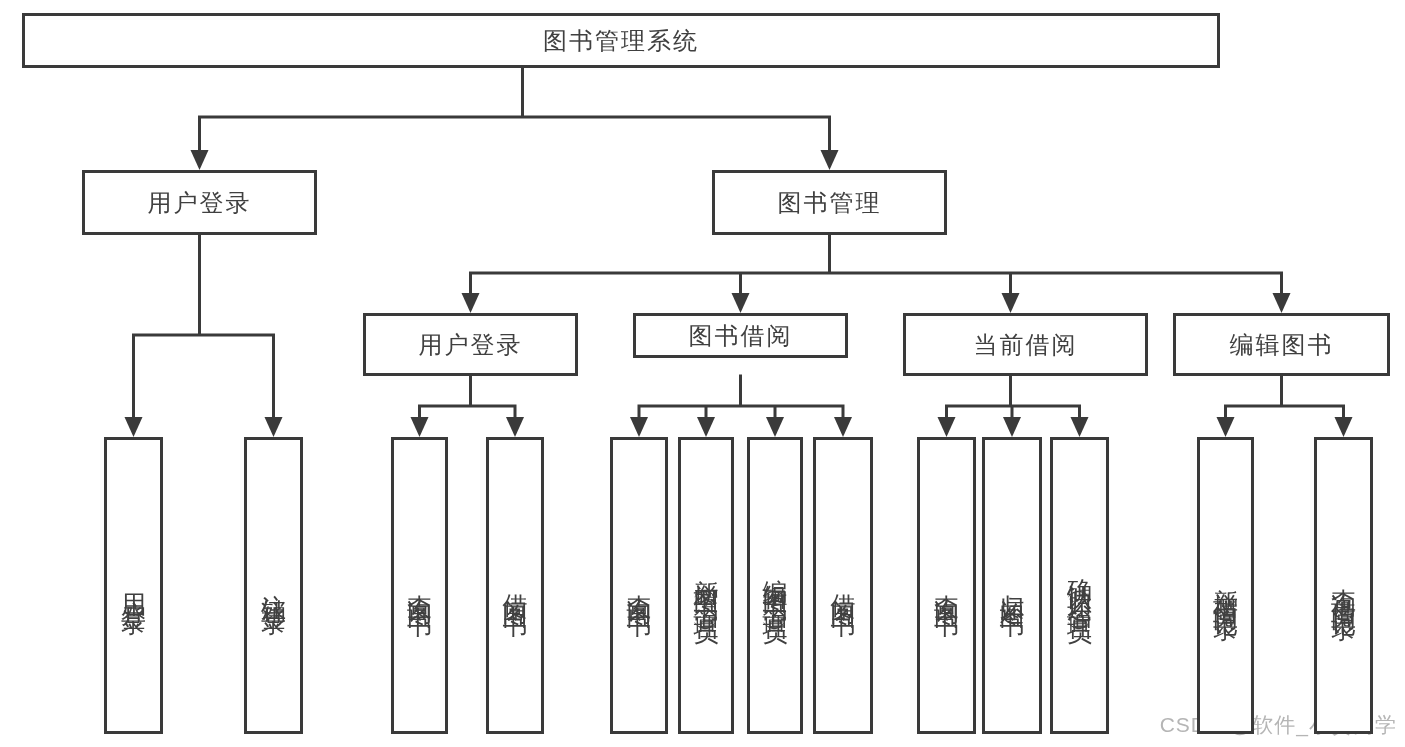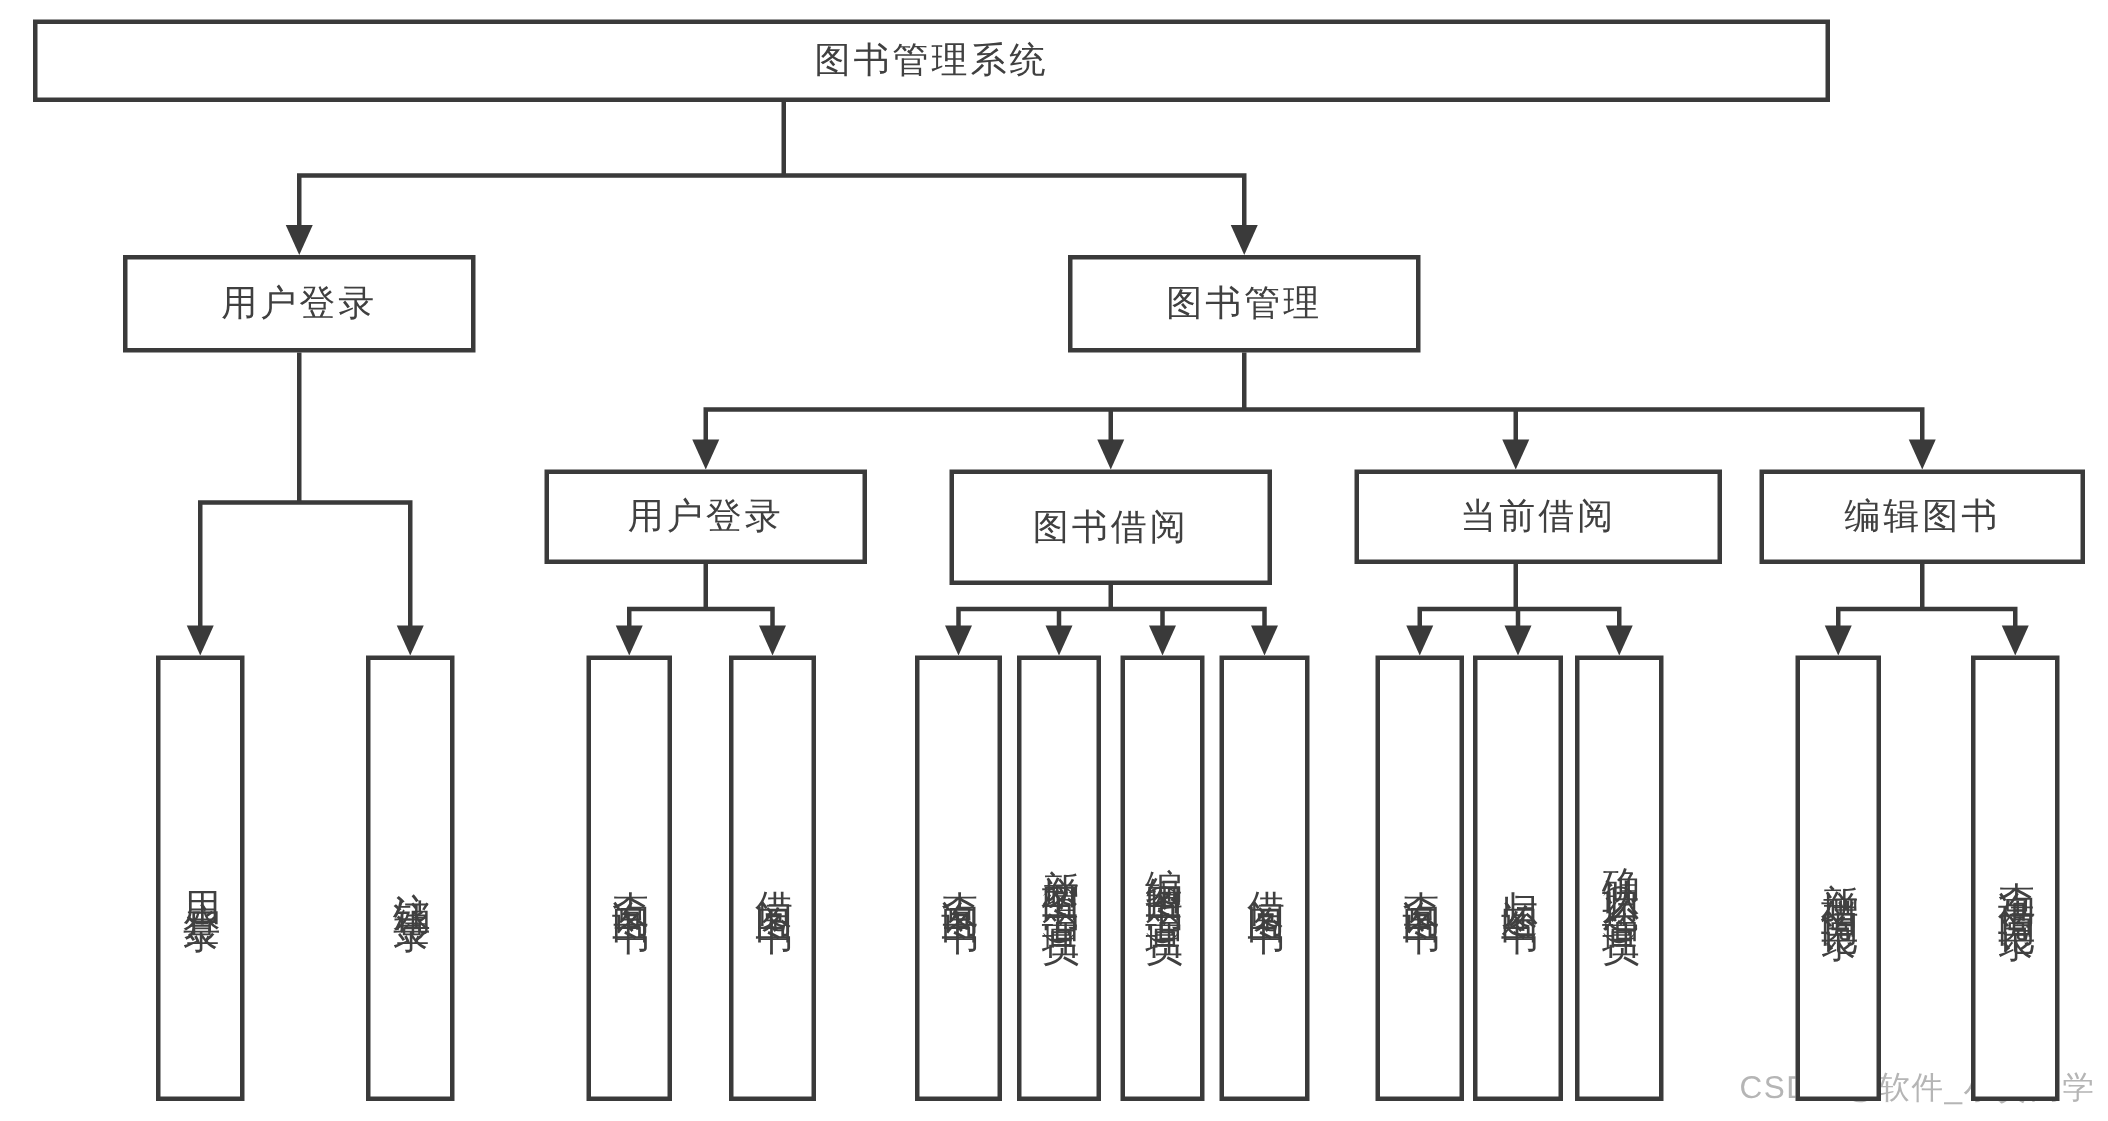--- a/index.html
+++ b/index.html
@@ -107,21 +107,21 @@
     </div>
     <div class="node h" style="left: 82px; top: 170px; width: 235px; height: 65px;">
       <span>用户登录</span>
     </div>
     <div class="node h" style="left: 712px; top: 170px; width: 235px; height: 65px;">
       <span>图书管理</span>
     </div>
     <div class="node h" style="left: 363px; top: 313px; width: 215px; height: 63px;">
       <span>用户登录</span>
     </div>
-    <div class="node h" style="left: 633px; top: 313px; width: 215px; height: 77px;">
+    <div class="node h" style="left: 633px; top: 313px; width: 215px; height: 45px;">
       <span>图书借阅</span>
     </div>
     <div class="node h" style="left: 903px; top: 313px; width: 245px; height: 63px;">
       <span>当前借阅</span>
     </div>
     <div class="node h" style="left: 1173px; top: 313px; width: 217px; height: 63px;">
       <span>编辑图书</span>
     </div>
     <div class="node v" style="left: 104px; top: 437px; width: 59px; height: 297px;">
       <span>用户登录</span>

